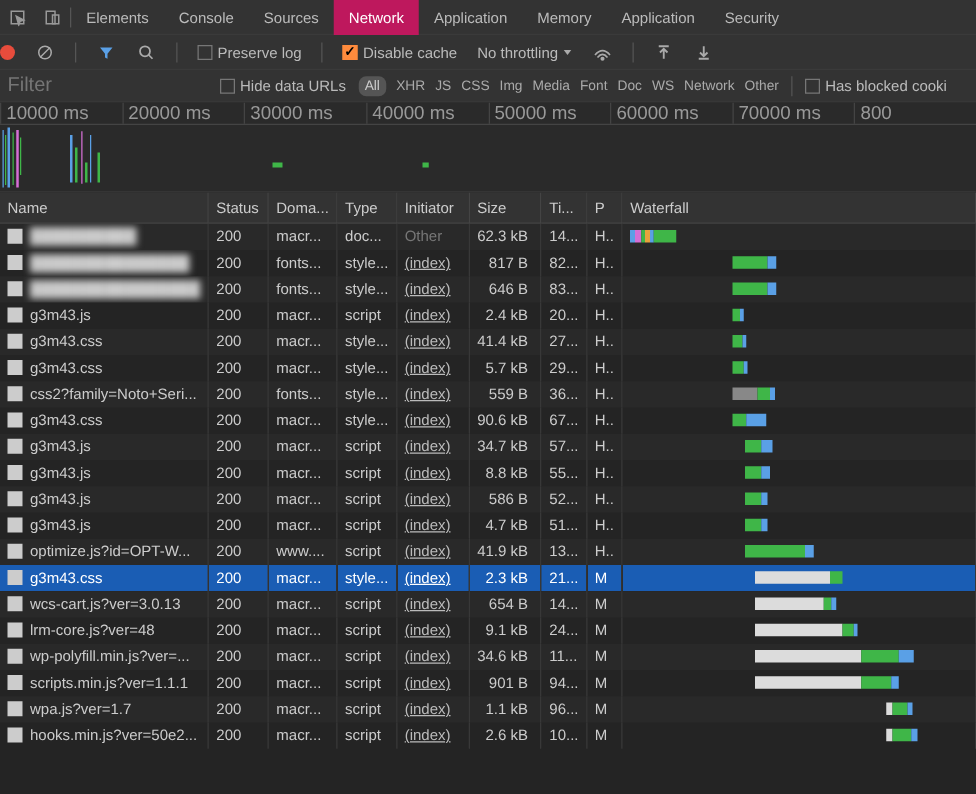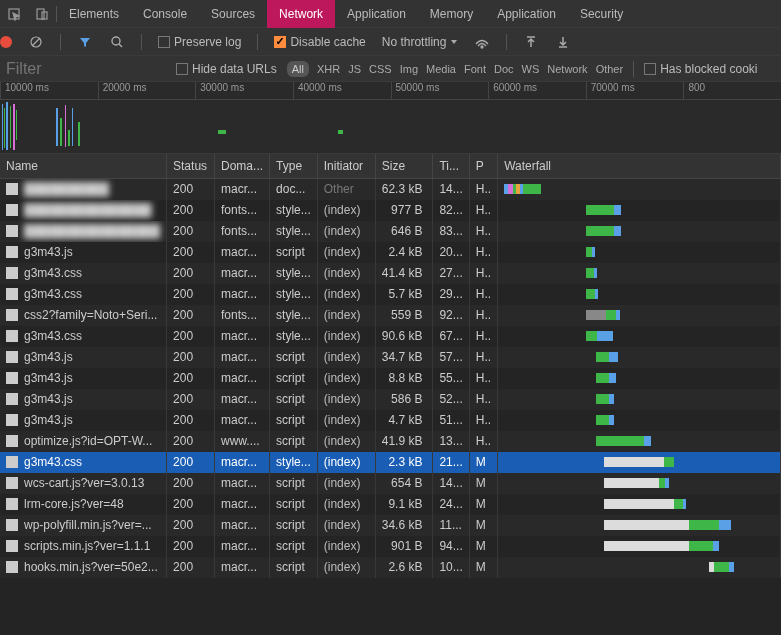--- a/index.html
+++ b/index.html
@@ -15,34 +15,34 @@
 .cb{width:12px;height:12px;border:1px solid #777;display:inline-block;margin-right:4px;position:relative}
 .cb.checked{background:#ff8b3d;border-color:#ff8b3d}
 .cb.checked:after{content:"✓";position:absolute;color:#000;font-size:11px;top:-2px;left:0px;font-weight:bold}
 .toolbar-label{font-size:12px;color:#bbb;display:flex;align-items:center}
 .throttle{display:flex;align-items:center;color:#bbb;gap:4px}
 .filterbar{display:flex;align-items:center;height:26px;background:#333;border-bottom:1px solid #3a3a3a;padding:0 6px;gap:10px}
 .filter-input{background:transparent;border:none;color:#bbb;font-size:16px;width:160px;outline:none}
 .type-pill{padding:2px 5px;border-radius:6px;background:#555;color:#ccc;font-size:11px;cursor:pointer}
 .type-link{color:#aaa;font-size:11px;cursor:pointer}
 .timeline{height:72px;background:#2a2a2a;border-bottom:1px solid #3a3a3a;position:relative;overflow:hidden}
-.timeline-ruler{height:18px;border-bottom:1px solid #444;display:flex;font-size:10px;color:#999}
+.timeline-ruler{height:18px;border-bottom:1px solid #444;display:flex;font-size:15px;color:#999}
 .ruler-tick{flex:1;border-left:1px solid #444;padding-left:4px}
 .timeline-body{position:relative;height:54px}
 .table{width:100%;border-collapse:collapse}
 .table thead th{background:#333;color:#ccc;font-weight:normal;text-align:left;padding:5px 6px;border-right:1px solid #444;border-bottom:1px solid #444;font-size:12px;white-space:nowrap;overflow:hidden;text-overflow:ellipsis}
 .table tbody td{padding:3px 6px;border-right:1px solid #383838;font-size:12px;color:#ccc;white-space:nowrap;overflow:hidden;text-overflow:ellipsis;height:21px}
 .table tbody tr:nth-child(odd){background:#292929}
 .table tbody tr:nth-child(even){background:#242424}
 .table tbody tr.selected{background:#1a5db4}
 .table tbody tr.selected td{color:#fff}
 .file-icon{display:inline-block;width:12px;height:12px;background:#ccc;margin-right:6px;vertical-align:middle}
 .name-cell{display:flex;align-items:center}
 .blurred{filter:blur(3px)}
-.initiator-link{color:#bbb}
+.initiator-link{text-decoration:underline;color:#bbb}
 .initiator-other{color:#777}
 .table tbody tr.selected .initiator-link{color:#fff}
 .wf{position:relative;height:14px}
 .wf-seg{position:absolute;height:10px;top:2px}
 .col-name{width:156px}
 .col-status{width:48px}
 .col-domain{width:48px}
 .col-type{width:46px}
 .col-initiator{width:58px}
 .col-size{width:54px}
@@ -251,21 +251,21 @@
         <td>
           <div class="name-cell">
             <span class="file-icon"></span>
             <span class="blurred">███████████████</span>
           </div>
         </td>
         <td>200</td>
         <td>fonts...</td>
         <td>style...</td>
         <td><span class="initiator-link">(index)</span></td>
-        <td class="size-cell">977 B</td>
+        <td class="size-cell">817 B</td>
         <td>82...</td>
         <td>H..</td>
         <td>
           <div class="wf">
             <div class="wf-seg" style="left: 82px; width: 28px; background: rgb(63, 182, 72);"></div>
             <div class="wf-seg" style="left: 110px; width: 7px; background: rgb(90, 160, 230);"></div>
           </div>
         </td>
       </tr>
       <tr>
@@ -357,21 +357,21 @@
           <div class="name-cell">
             <span class="file-icon"></span>
             <span>css2?family=Noto+Seri...</span>
           </div>
         </td>
         <td>200</td>
         <td>fonts...</td>
         <td>style...</td>
         <td><span class="initiator-link">(index)</span></td>
         <td class="size-cell">559 B</td>
-        <td>92...</td>
+        <td>36...</td>
         <td>H..</td>
         <td>
           <div class="wf">
             <div class="wf-seg" style="left: 82px; width: 20px; background: rgb(136, 136, 136);"></div>
             <div class="wf-seg" style="left: 102px; width: 10px; background: rgb(63, 182, 72);"></div>
             <div class="wf-seg" style="left: 112px; width: 4px; background: rgb(90, 160, 230);"></div>
           </div>
         </td>
       </tr>
       <tr>
@@ -599,20 +599,42 @@
         <td>script</td>
         <td><span class="initiator-link">(index)</span></td>
         <td class="size-cell">901 B</td>
         <td>94...</td>
         <td>M</td>
         <td>
           <div class="wf">
             <div class="wf-seg" style="left: 100px; width: 85px; background: rgb(220, 220, 220);"></div>
             <div class="wf-seg" style="left: 185px; width: 24px; background: rgb(63, 182, 72);"></div>
             <div class="wf-seg" style="left: 209px; width: 6px; background: rgb(90, 160, 230);"></div>
+          </div>
+        </td>
+      </tr>
+      <tr>
+        <td>
+          <div class="name-cell">
+            <span class="file-icon"></span>
+            <span>wpa.js?ver=1.7</span>
+          </div>
+        </td>
+        <td>200</td>
+        <td>macr...</td>
+        <td>script</td>
+        <td><span class="initiator-link">(index)</span></td>
+        <td class="size-cell">1.1 kB</td>
+        <td>96...</td>
+        <td>M</td>
+        <td>
+          <div class="wf">
+            <div class="wf-seg" style="left: 205px; width: 5px; background: rgb(220, 220, 220);"></div>
+            <div class="wf-seg" style="left: 210px; width: 12px; background: rgb(63, 182, 72);"></div>
+            <div class="wf-seg" style="left: 222px; width: 4px; background: rgb(90, 160, 230);"></div>
           </div>
         </td>
       </tr>
       <tr>
         <td>
           <div class="name-cell">
             <span class="file-icon"></span>
             <span>hooks.min.js?ver=50e2...</span>
           </div>
         </td>

